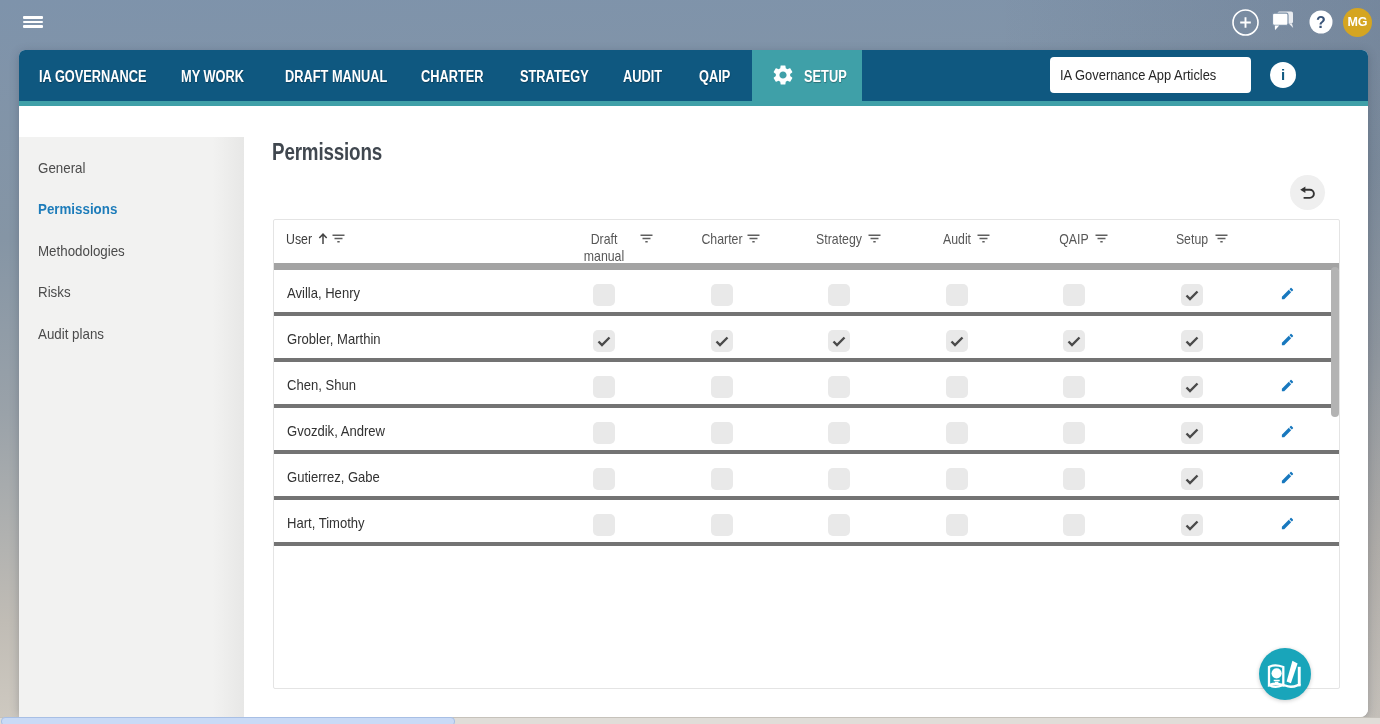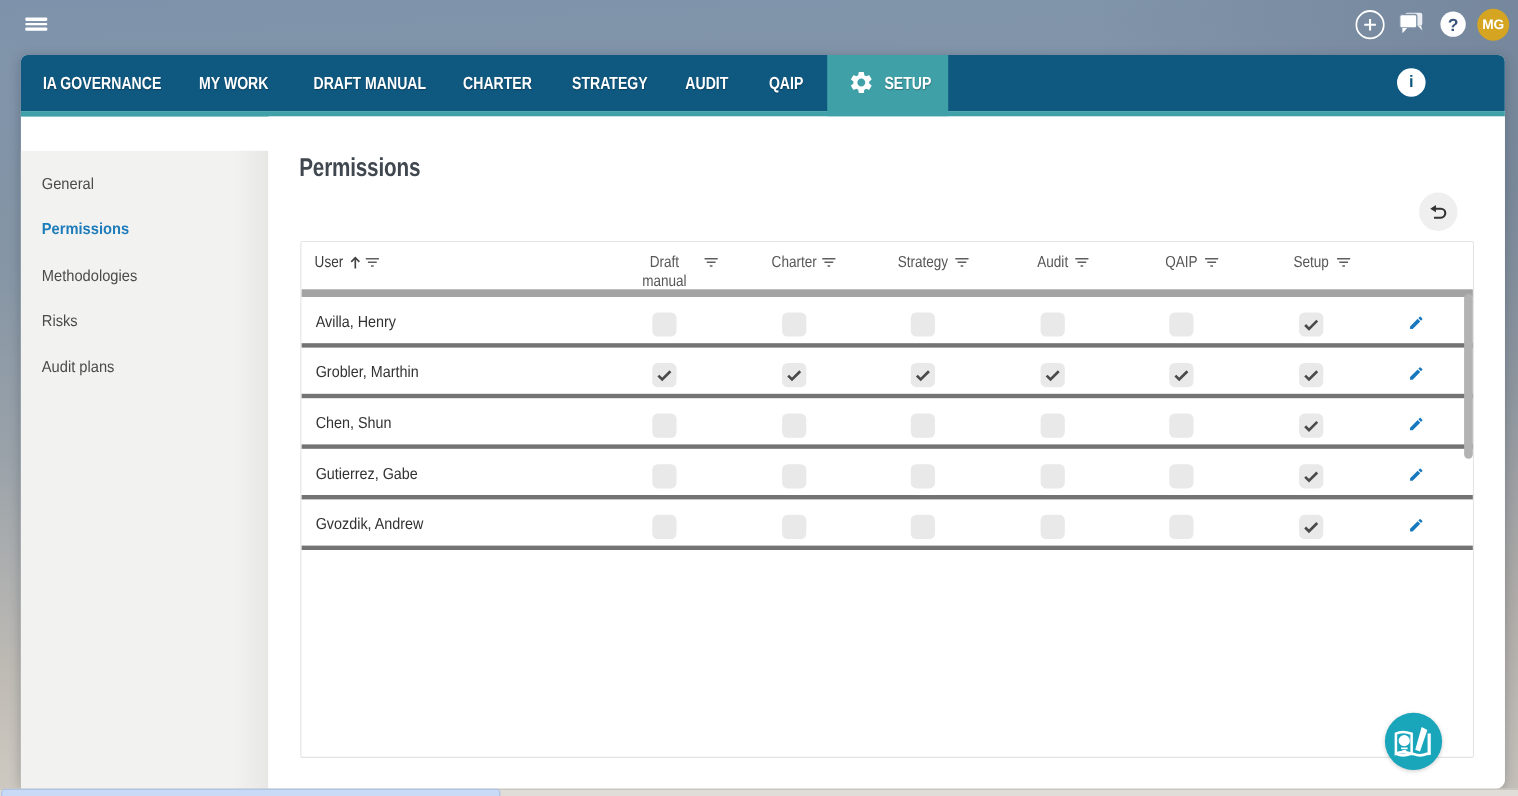--- a/index.html
+++ b/index.html
@@ -95,20 +95,21 @@
     <span class="tab" style="left:402px">CHARTER</span>
     <span class="tab" style="left:501px">STRATEGY</span>
     <span class="tab" style="left:604px">AUDIT</span>
     <span class="tab" style="left:680px">QAIP</span>
     <div id="setuptab">
       <svg style="position:absolute;left:19px;top:13px" width="24" height="24" viewBox="0 0 24 24">
         <path fill="#fff" d="M19.14 12.94c.04-.3.06-.61.06-.94 0-.32-.02-.64-.07-.94l2.03-1.58c.18-.14.23-.41.12-.61l-1.92-3.32c-.12-.22-.37-.29-.59-.22l-2.39.96c-.5-.38-1.03-.7-1.62-.94l-.36-2.54c-.04-.24-.24-.41-.48-.41h-3.84c-.24 0-.43.17-.47.41l-.36 2.54c-.59.24-1.13.57-1.62.94l-2.39-.96c-.22-.08-.47 0-.59.22L2.74 8.87c-.12.21-.08.47.12.61l2.03 1.58c-.05.3-.09.63-.09.94s.02.64.07.94l-2.03 1.58c-.18.14-.23.41-.12.61l1.92 3.32c.12.22.37.29.59.22l2.39-.96c.5.38 1.03.7 1.62.94l.36 2.54c.05.24.24.41.48.41h3.84c.24 0 .44-.17.47-.41l.36-2.54c.59-.24 1.13-.56 1.62-.94l2.39.96c.22.08.47 0 .59-.22l1.92-3.32c.12-.22.07-.47-.12-.61l-2.01-1.58zM12 15.6c-1.98 0-3.6-1.62-3.6-3.6s1.62-3.6 3.6-3.6 3.6 1.62 3.6 3.6-1.62 3.6-3.6 3.6z"></path>
       </svg>
       <span>SETUP</span>
     </div>
+    <div id="searchbox"><span>IA Governance App Articles</span></div>
     <div id="infoicon">i</div>
   </div>
   <div id="tealline"></div>
 
   <div id="sidebar">
     <div class="sitem" style="top:23px">General</div>
     <div class="sitem sactive" style="top:64px">Permissions</div>
     <div class="sitem" style="top:106px">Methodologies</div>
     <div class="sitem" style="top:147px">Risks</div>
     <div class="sitem" style="top:189px">Audit plans</div>
@@ -219,37 +220,53 @@
             <div class="cb" style="left:907px">
               <svg width="16" height="16" viewBox="0 0 16 16">
   <path fill="none" stroke="#4a4a4a" stroke-width="2.4" d="M2.5 8.5 6 12 13.5 4.5"></path>
               </svg>
             </div>
             <svg class="pencil" width="15" height="15" viewBox="0 0 24 24">
   <path fill="#1878be" d="M3 17.25V21h3.75L17.81 9.94l-3.75-3.75L3 17.25zM20.71 7.04a1 1 0 0 0 0-1.41l-2.34-2.34a1 1 0 0 0-1.41 0l-1.83 1.83 3.75 3.75 1.83-1.83z"></path>
             </svg>
           </div>
           <div class="row">
+            <span class="rname">Gvozdik, Andrew</span>
+            <div class="cb" style="left:319px"></div>
+            <div class="cb" style="left:436.6px"></div>
+            <div class="cb" style="left:554.2px"></div>
+            <div class="cb" style="left:671.8px"></div>
+            <div class="cb" style="left:789.4px"></div>
+            <div class="cb" style="left:907px">
+              <svg width="16" height="16" viewBox="0 0 16 16">
+  <path fill="none" stroke="#4a4a4a" stroke-width="2.4" d="M2.5 8.5 6 12 13.5 4.5"></path>
+              </svg>
+            </div>
+            <svg class="pencil" width="15" height="15" viewBox="0 0 24 24">
+  <path fill="#1878be" d="M3 17.25V21h3.75L17.81 9.94l-3.75-3.75L3 17.25zM20.71 7.04a1 1 0 0 0 0-1.41l-2.34-2.34a1 1 0 0 0-1.41 0l-1.83 1.83 3.75 3.75 1.83-1.83z"></path>
+            </svg>
+          </div>
+          <div class="row">
             <span class="rname">Gutierrez, Gabe</span>
             <div class="cb" style="left:319px"></div>
             <div class="cb" style="left:436.6px"></div>
             <div class="cb" style="left:554.2px"></div>
             <div class="cb" style="left:671.8px"></div>
             <div class="cb" style="left:789.4px"></div>
             <div class="cb" style="left:907px">
               <svg width="16" height="16" viewBox="0 0 16 16">
   <path fill="none" stroke="#4a4a4a" stroke-width="2.4" d="M2.5 8.5 6 12 13.5 4.5"></path>
               </svg>
             </div>
             <svg class="pencil" width="15" height="15" viewBox="0 0 24 24">
   <path fill="#1878be" d="M3 17.25V21h3.75L17.81 9.94l-3.75-3.75L3 17.25zM20.71 7.04a1 1 0 0 0 0-1.41l-2.34-2.34a1 1 0 0 0-1.41 0l-1.83 1.83 3.75 3.75 1.83-1.83z"></path>
             </svg>
           </div>
           <div class="row">
-            <span class="rname">Gvozdik, Andrew</span>
+            <span class="rname">Hart, Timothy</span>
             <div class="cb" style="left:319px"></div>
             <div class="cb" style="left:436.6px"></div>
             <div class="cb" style="left:554.2px"></div>
             <div class="cb" style="left:671.8px"></div>
             <div class="cb" style="left:789.4px"></div>
             <div class="cb" style="left:907px">
               <svg width="16" height="16" viewBox="0 0 16 16">
   <path fill="none" stroke="#4a4a4a" stroke-width="2.4" d="M2.5 8.5 6 12 13.5 4.5"></path>
               </svg>
             </div>

